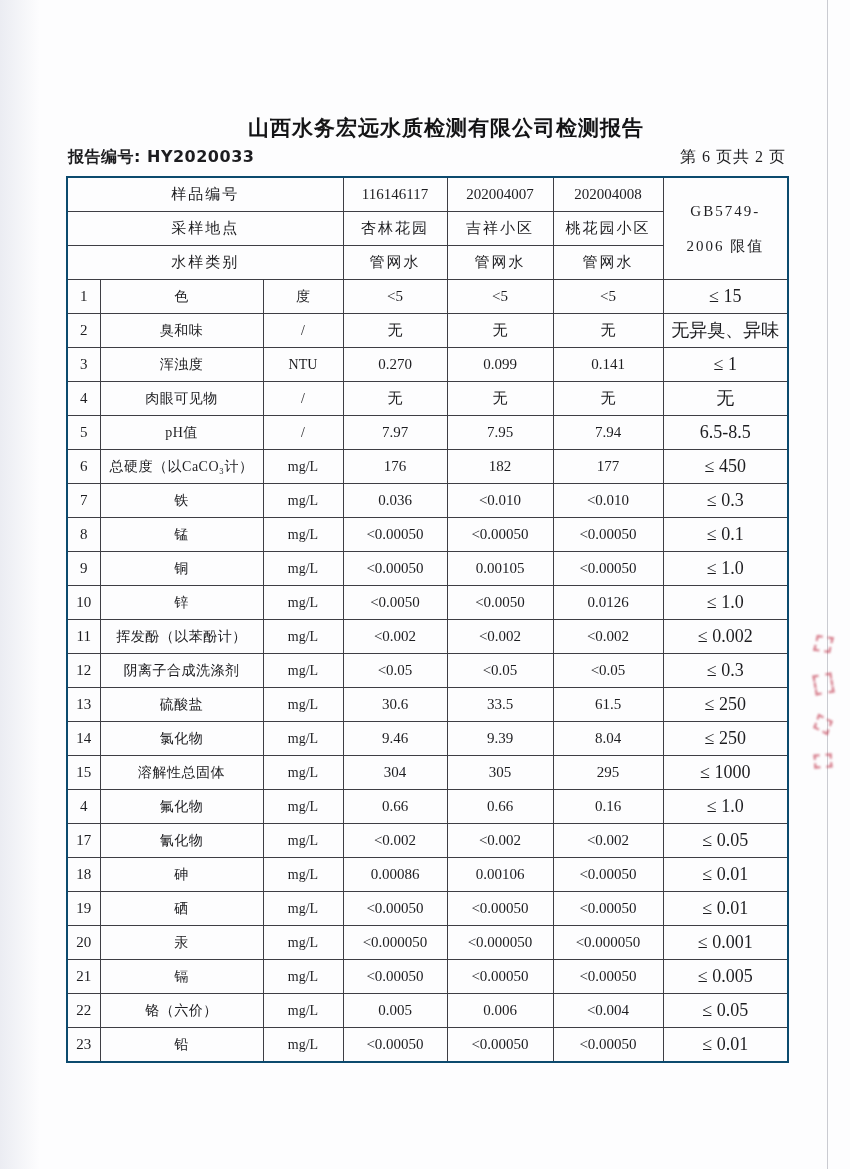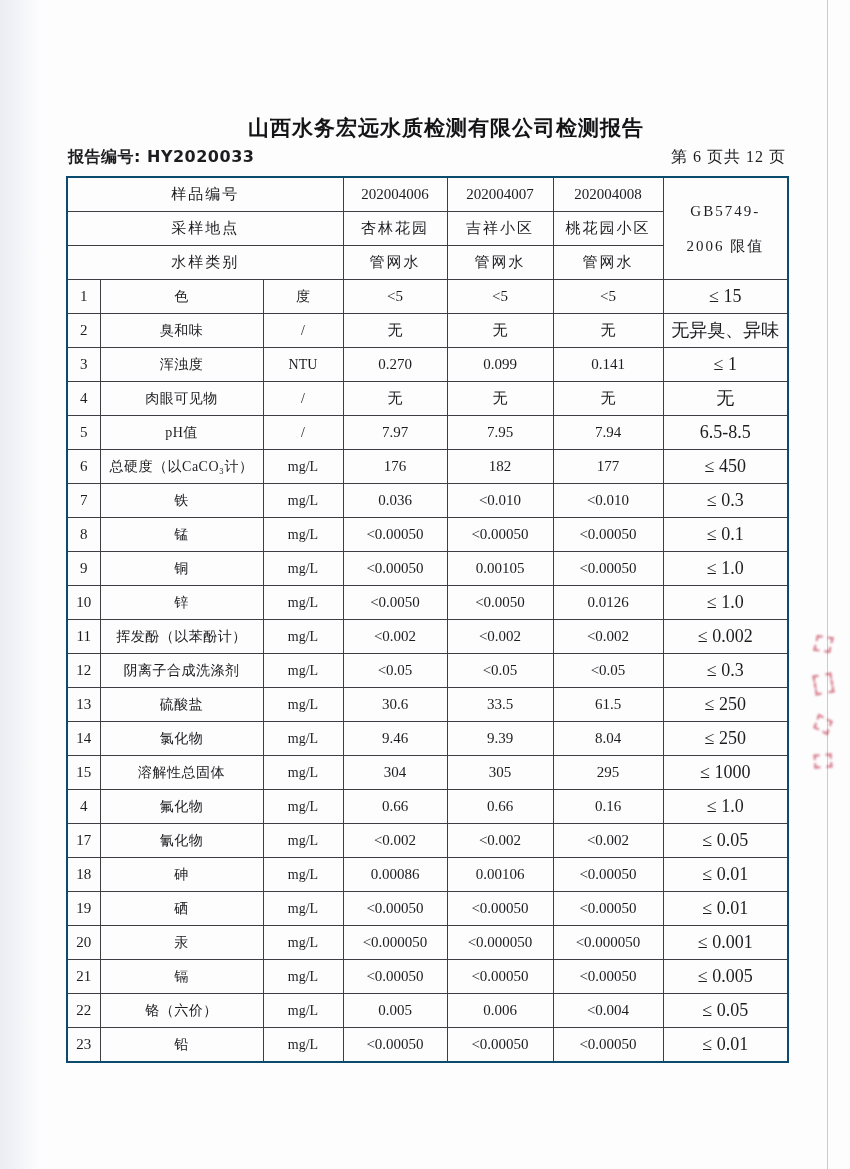--- a/index.html
+++ b/index.html
@@ -77,37 +77,37 @@
 </head>
 <body>
 
 <div class="edge-left"></div>
 <div class="edge-right-line"></div>
 
 <h1 class="title">山西水务宏远水质检测有限公司检测报告</h1>
 
 <div class="meta">
   <div class="report-no"><span>报告编号:</span> <span>HY2020033</span></div>
-  <div class="page-ind">第 6 页共 12 页</div>
+  <div class="page-ind">第 6 页共 2 页</div>
 </div>
 
 <table class="report">
   <colgroup>
     <col style="width:33px">
       <col style="width:163px">
       <col style="width:80px">
     <col style="width:104px">
       <col style="width:106px">
       <col style="width:110px">
       <col style="width:125px">
   </colgroup>
   <tbody>
     <tr class="hrow">
       <td colspan="3">样品编号</td>
-      <td style="letter-spacing:0">202004006</td>
+      <td style="letter-spacing:0">116146117</td>
       <td style="letter-spacing:0">202004007</td>
       <td style="letter-spacing:0">202004008</td>
       <td rowspan="3" class="c-gb">
         <div class="gb-inner">
           <div>GB5749-</div>
           <div>2006 限值</div>
         </div>
       </td>
     </tr>
     <tr class="hrow">

